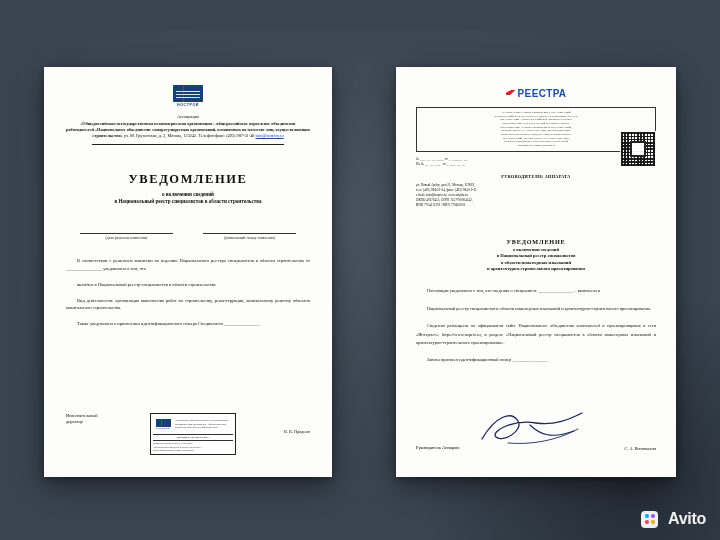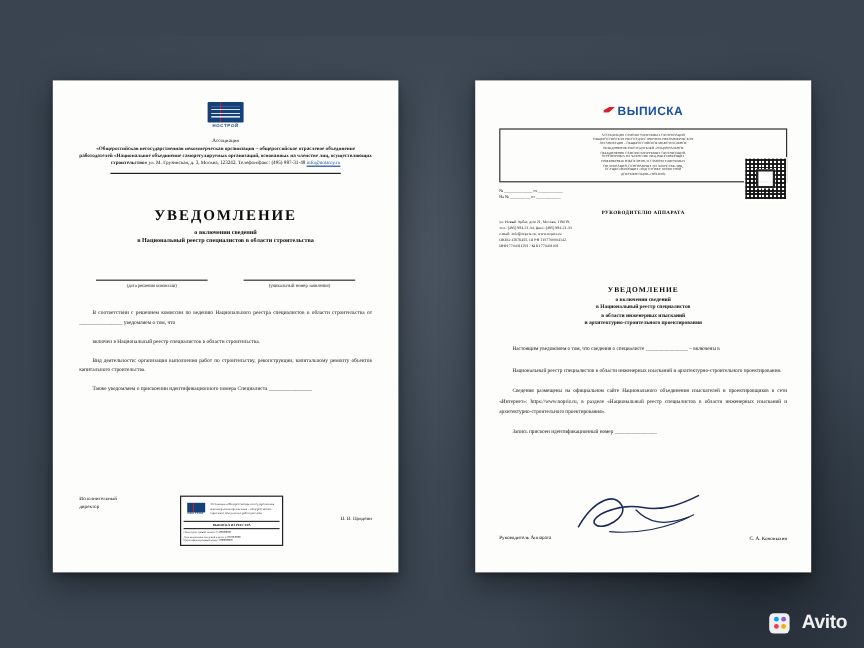--- a/index.html
+++ b/index.html
@@ -445,21 +445,21 @@
         <div class="name">В. В. Прядеин</div>
       </div>
     </div>
   </div>
 
   <div class="sheet" id="sheet-right">
     <div class="sheet-inner">
       <div class="r-pad">
 
         <div class="nopriz-logo">
-          <span class="nopriz-tick"></span><span class="nopriz-word">ВЫПИСКА</span>
+          <span class="nopriz-tick"></span><span class="nopriz-word">РЕЕСТРА</span>
         </div>
 
         <div class="r-headblock">
           <span class="ln">АССОЦИАЦИЯ САМОРЕГУЛИРУЕМЫХ ОРГАНИЗАЦИЙ</span>
           <span class="ln">ОБЩЕРОССИЙСКАЯ НЕГОСУДАРСТВЕННАЯ НЕКОММЕРЧЕСКАЯ</span>
           <span class="ln">ОРГАНИЗАЦИЯ – ОБЩЕРОССИЙСКОЕ МЕЖОТРАСЛЕВОЕ</span>
           <span class="ln">ОБЪЕДИНЕНИЕ РАБОТОДАТЕЛЕЙ «НАЦИОНАЛЬНОЕ</span>
           <span class="ln">ОБЪЕДИНЕНИЕ САМОРЕГУЛИРУЕМЫХ ОРГАНИЗАЦИЙ,</span>
           <span class="ln">ОСНОВАННЫХ НА ЧЛЕНСТВЕ ЛИЦ, ВЫПОЛНЯЮЩИХ</span>
           <span class="ln">ИНЖЕНЕРНЫЕ ИЗЫСКАНИЯ, И САМОРЕГУЛИРУЕМЫХ</span>

